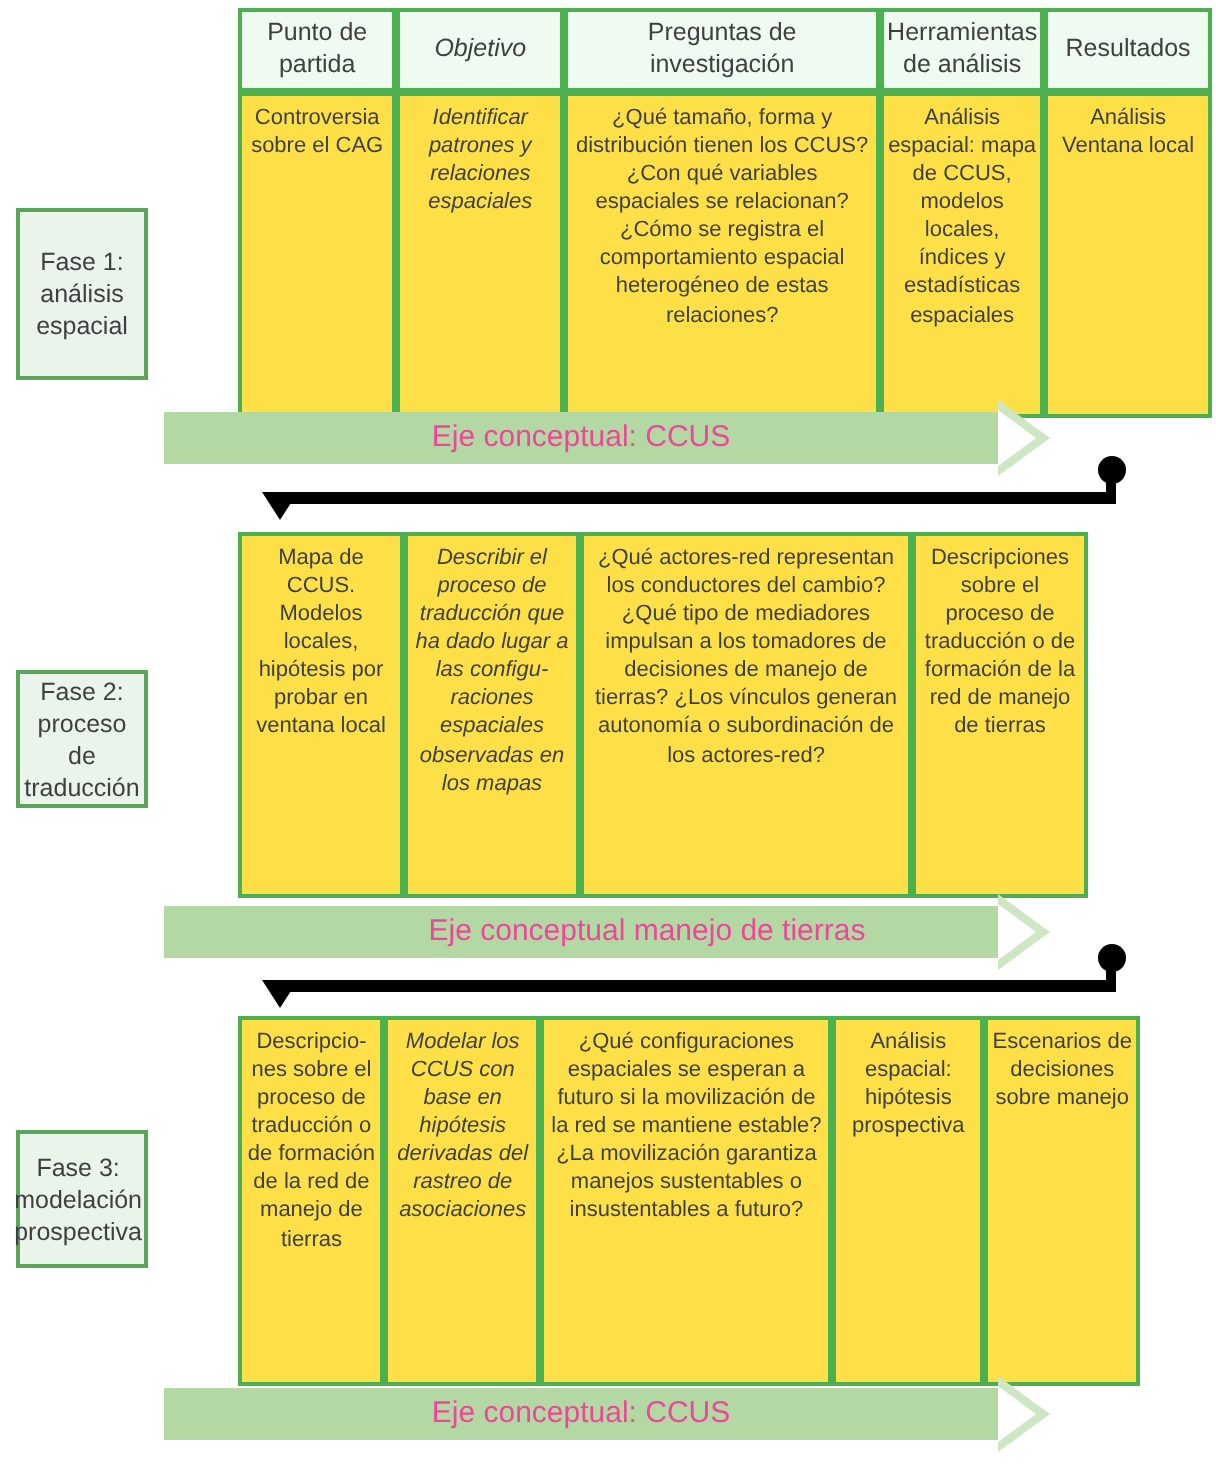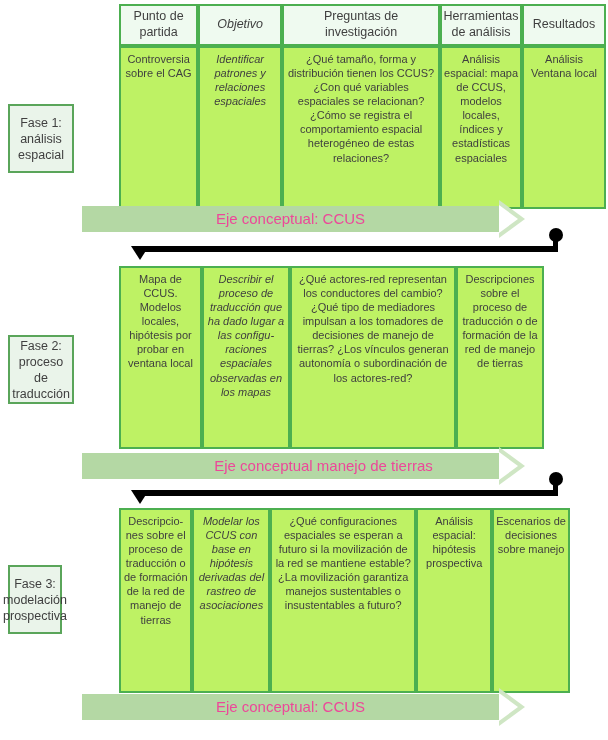--- a/index.html
+++ b/index.html
@@ -60,21 +60,21 @@
   .hcell {
     background: #effaf0;
     font-size: 12.5px;
     line-height: 1.25;
     display: flex;
     align-items: center;
     justify-content: center;
     padding: 2px 2px;
   }
   .bcell {
-    background: #bef264;
+    background: #fde047;
     font-size: 11px;
     line-height: 1.28;
     padding: 4px 2px 0 2px;
   }
 
   
   .c0 { width: 83px; }
   .c1 { width: 88px; font-style: italic; }
   .c2 { width: 166px; }
   .c3 { width: 86px; }
@@ -141,21 +141,21 @@
     border-left: 9px solid transparent;
     border-right: 9px solid transparent;
     border-top: 14px solid #000000;
   }
 </style>
 </head>
 <body>
 
 <div id="diagram">
 
-  <div class="phase-label" style="left:8px; top:104px; width:66px; height:69px;">
+  <div class="phase-label" style="left:8px; top:104px; width:66px; height:86px;">
     <span>Fase 1: análisis espacial</span>
   </div>
 
   <div class="phase-table" style="left:95px; top:4px; width:511px;">
     <div class="trow">
       <div class="hcell c0" style="height:42px;">Punto de partida</div>
       <div class="hcell c1" style="height:42px;">Objetivo</div>
       <div class="hcell c2" style="height:42px;">Preguntas de investigación</div>
       <div class="hcell c3" style="height:42px;">Herramientas de análisis</div>
       <div class="hcell c4" style="height:42px;">Resultados</div>
@@ -199,21 +199,21 @@
     <div class="head-outline" style="left:417px;"></div>
     <div class="head-inner" style="left:417px;"></div>
   </div>
   <div class="axis-label" style="left:82px; top:453px; width:483px;">Eje conceptual manejo de tierras</div>
 
   <div class="conn-dot" style="left:549px; top:472px;"></div>
   <div class="conn-vert" style="left:553px; top:478px; height:18px;"></div>
   <div class="conn-horz" style="left:140px; top:490px; width:416px;"></div>
   <div class="conn-arrowhead" style="left:131px; top:490px;"></div>
 
-  <div class="phase-label" style="left:8px; top:565px; width:54px; height:69px;">
+  <div class="phase-label" style="left:8px; top:565px; width:66px; height:69px;justify-content:flex-end;">
     <span>Fase 3: modelación prospectiva</span>
   </div>
 
   <div class="phase-table" style="left:95px; top:508px; width:475px;">
     <div class="trow">
       <div class="bcell c0" style="height:185px;">Descripcio-nes sobre el proceso de traducción o de formación de la red de manejo de tierras</div>
       <div class="bcell c1" style="height:185px;">Modelar los CCUS con base en hipótesis derivadas del rastreo de asociaciones</div>
       <div class="bcell c2" style="height:185px;">¿Qué configuraciones espaciales se esperan a futuro si la movilización de la red se mantiene estable? ¿La movilización garantiza manejos sustentables o insustentables a futuro?</div>
       <div class="bcell c3" style="height:185px;">Análisis espacial: hipótesis prospectiva</div>
       <div class="bcell c4" style="height:185px;">Escenarios de decisiones sobre manejo</div>

